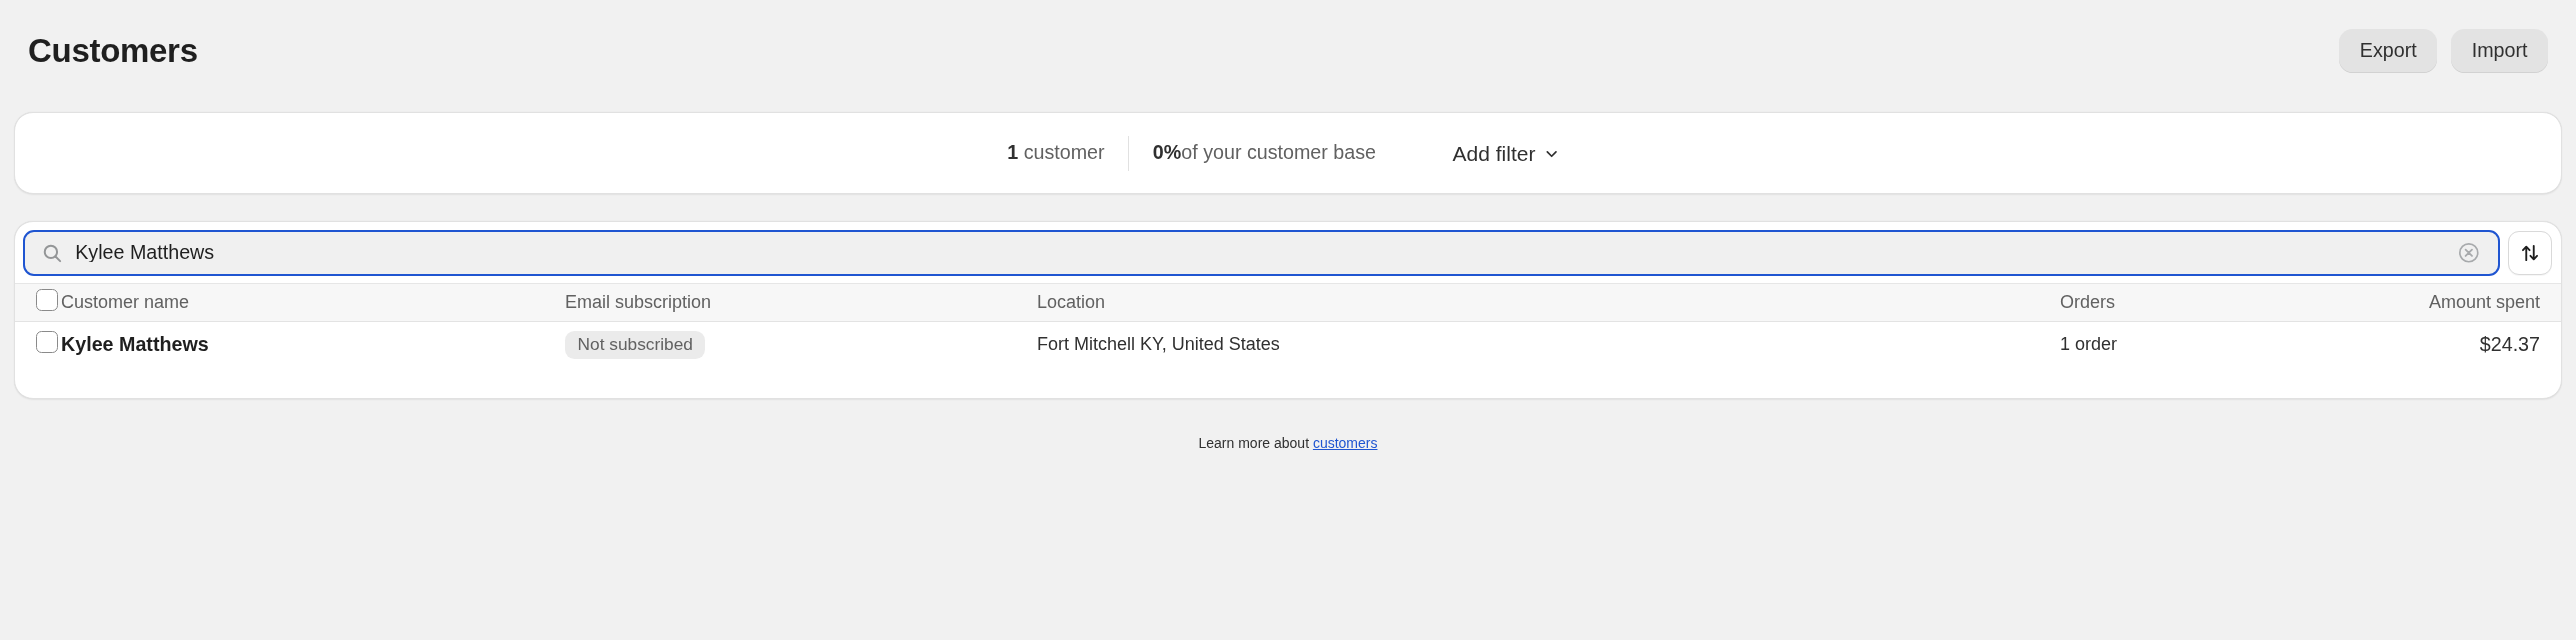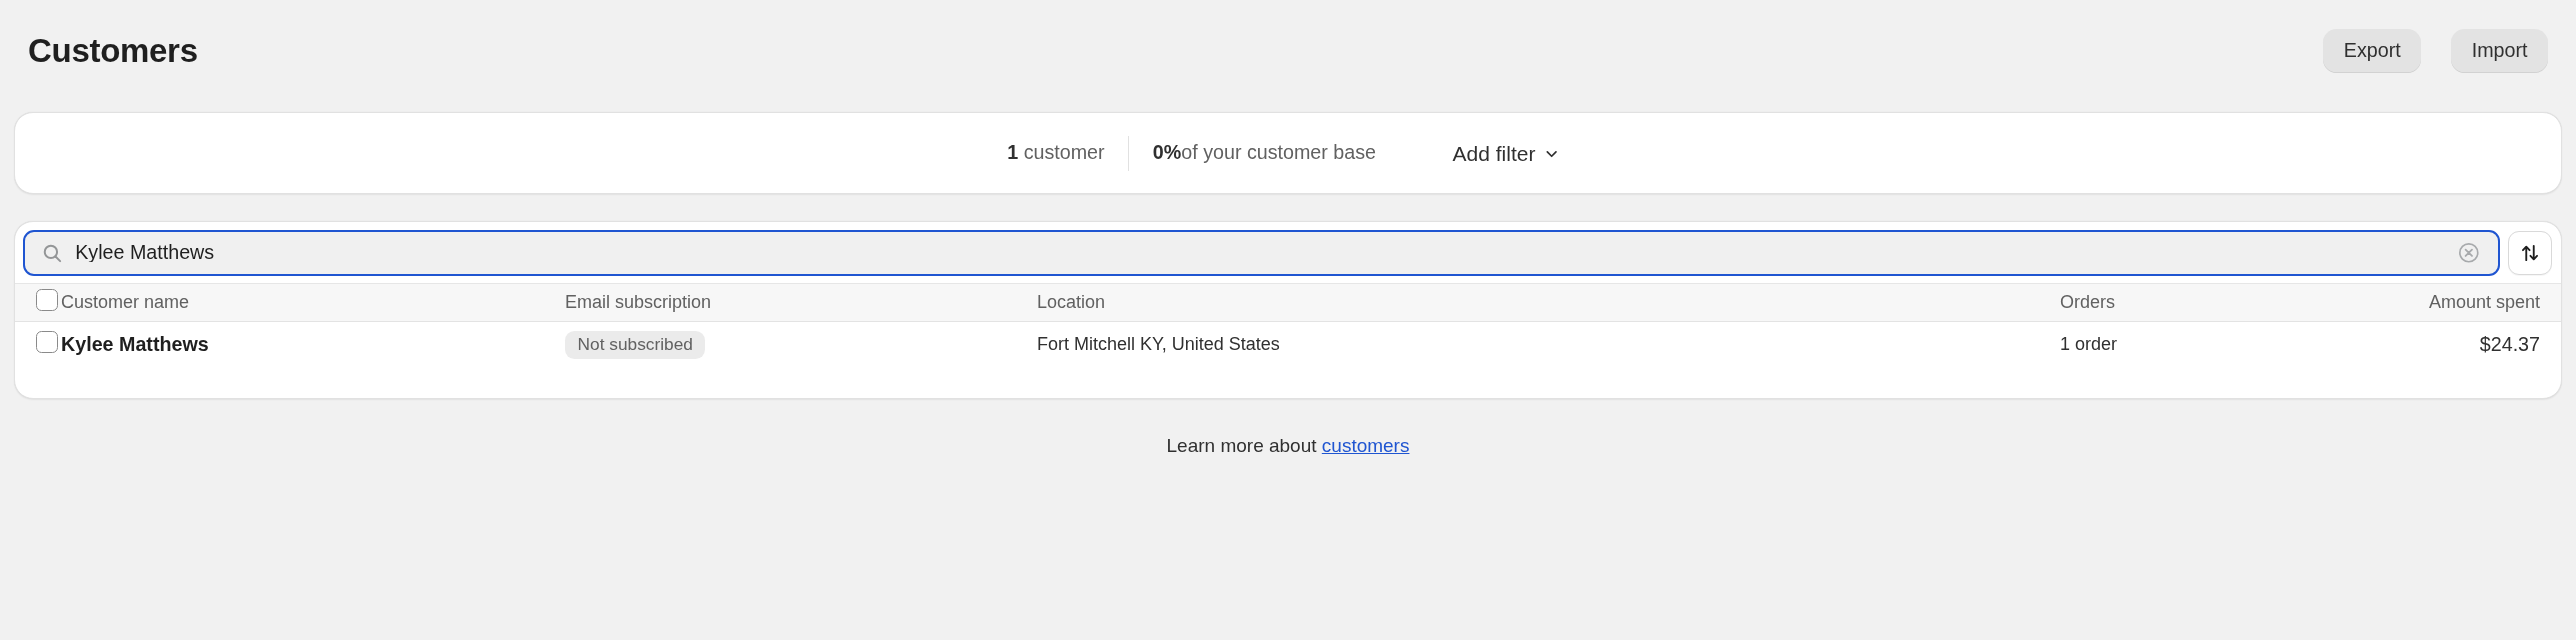--- a/index.html
+++ b/index.html
@@ -30,21 +30,21 @@
   .page-title {
     font-size: 33px;
     font-weight: bold;
     color: #1f1f1f;
     letter-spacing: -0.3px;
     line-height: 1;
   }
   .header-actions {
     display: flex;
     align-items: center;
-    gap: 30px;
+    gap: 14px;
   }
   .btn {
     font-family: "Liberation Sans", sans-serif;
     font-size: 19.7px;
     border-radius: 13.4px;
     border: none;
     cursor: pointer;
     line-height: 1;
     display: inline-flex;
     align-items: center;
@@ -253,21 +253,21 @@
     line-height: 1;
   }
   .amount { font-size: 19.7px; color: #303030; }
 
   
   .learn-more {
     position: absolute;
     left: 0; top: 435px;
     width: 2576px;
     text-align: center;
-    font-size: 19px;
+    font-size: 14px;
     color: #303030;
   }
   .learn-more a {
     color: #1f55d1;
     text-decoration: underline;
     cursor: pointer;
   }
 </style>
 </head>
 <body>

